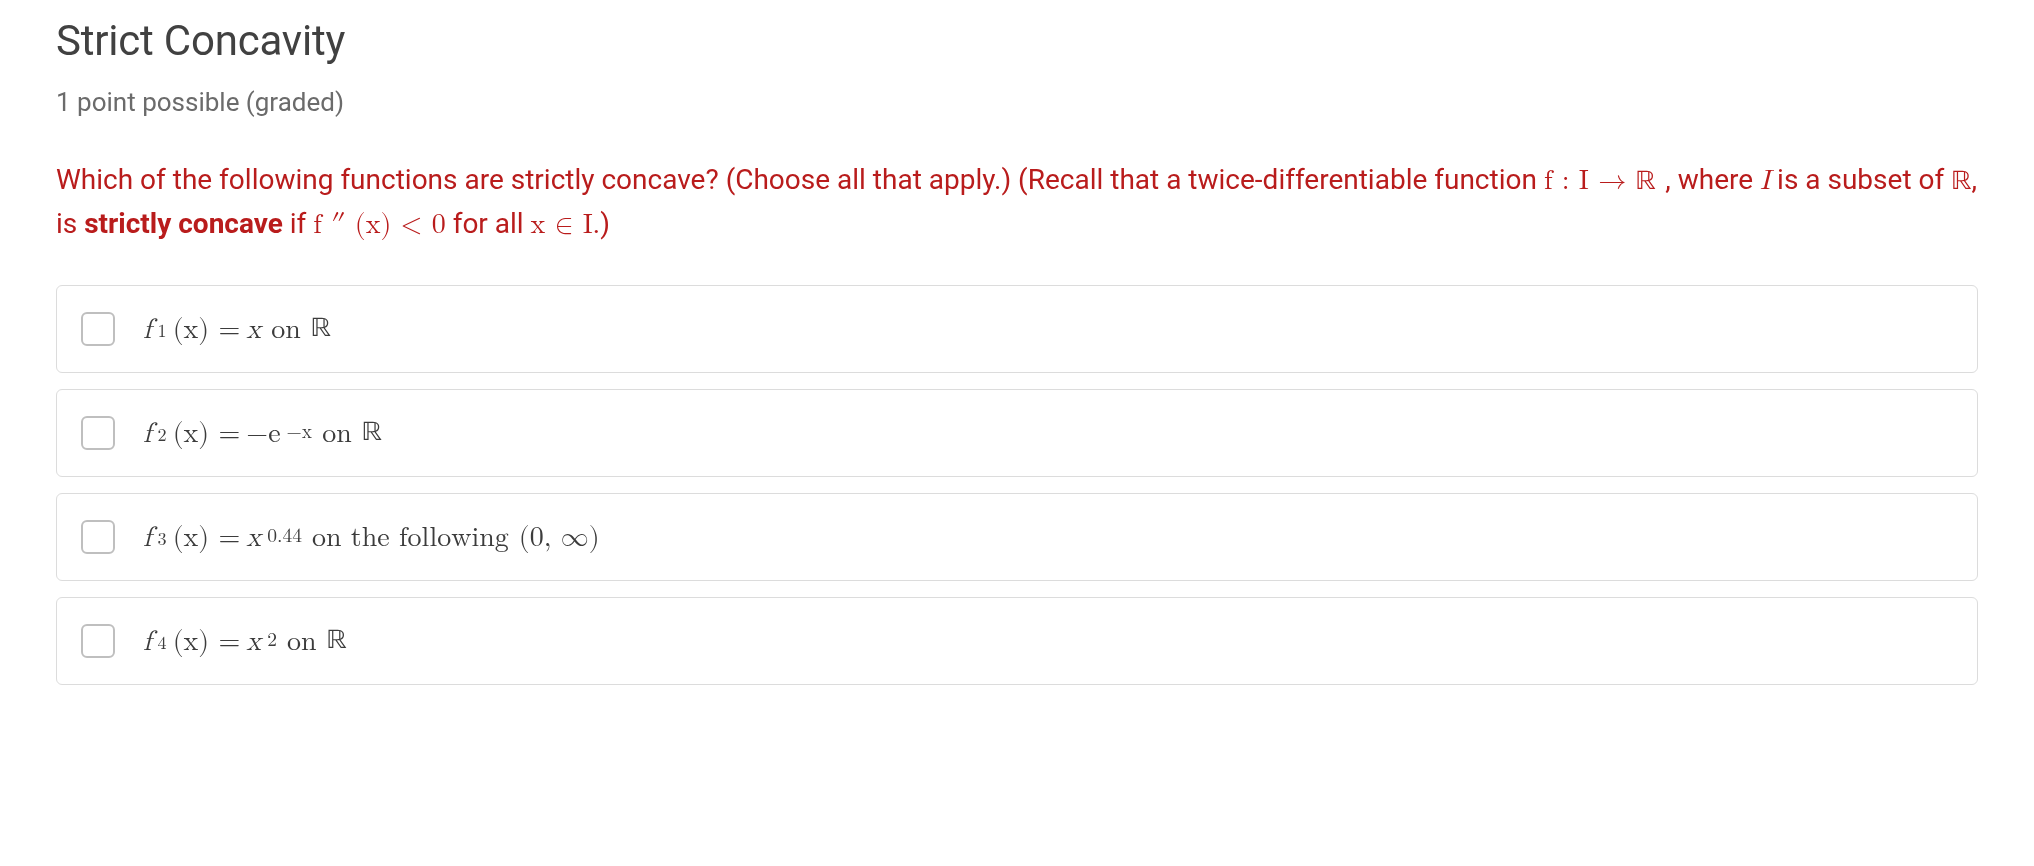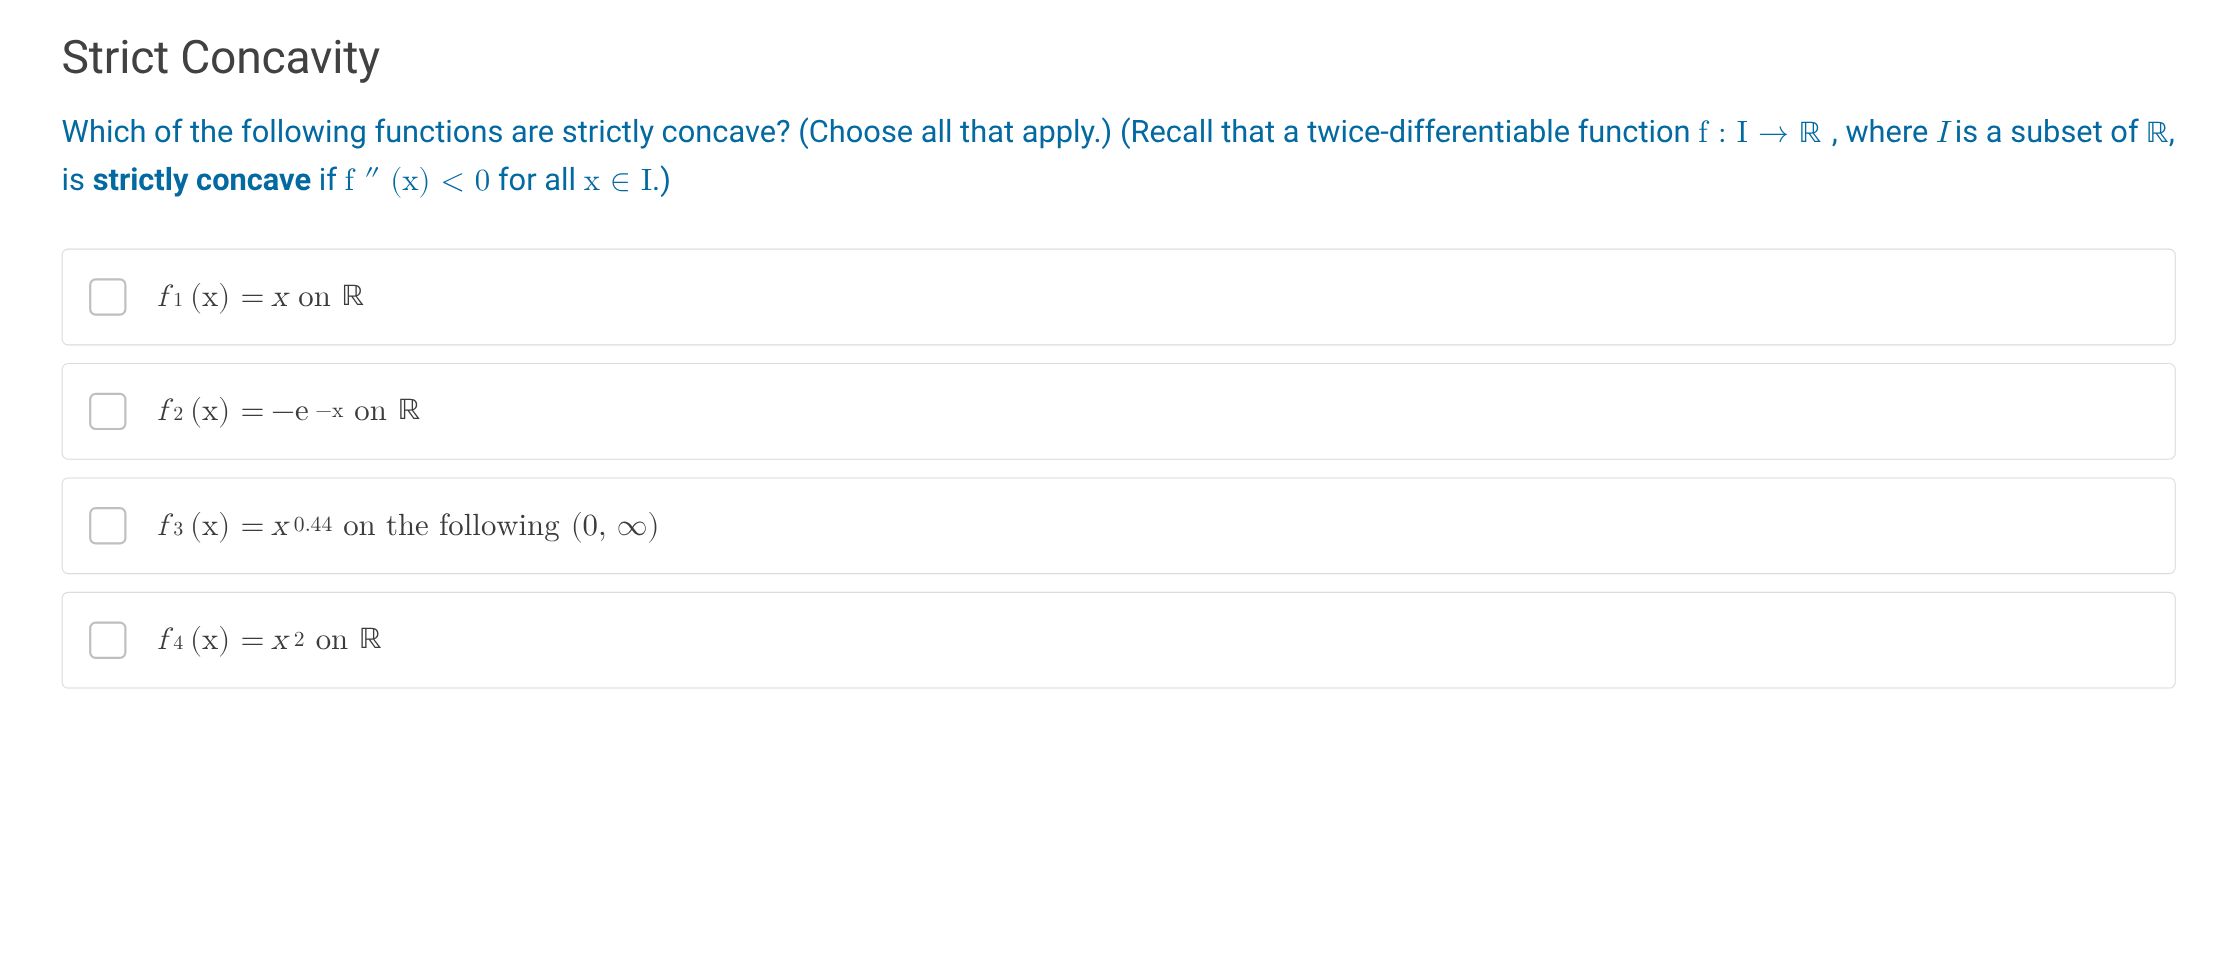--- a/index.html
+++ b/index.html
@@ -4,38 +4,38 @@
 <style>
   * { box-sizing: border-box; }
   html, body {
     margin: 0;
     padding: 0;
     font-family: -apple-system, BlinkMacSystemFont, "Segoe UI", Roboto, "Helvetica Neue", Arial, sans-serif;
     background: #ffffff;
     color: #3c3c3c;
   }
   .page {
-    padding: 28px 56px 40px 56px;
+    padding: 16px 56px 40px 56px;
     max-width: 2034px;
   }
   .question-title {
     font-size: 42px;
     font-weight: 400;
     color: #414141;
     margin: 0 0 22px 0;
     letter-spacing: -0.2px;
   }
   .points {
     font-size: 26px;
     color: #6b6b6b;
     margin-bottom: 42px;
   }
   .stem {
     font-size: 28px;
-    color: #0369a1;
+    color: #b91c1c;
     line-height: 1.5;
     margin-bottom: 40px;
   }
   .math {
     font-family: "Latin Modern Math", "STIX Two Math", "Cambria Math", Georgia, serif;
     font-style: italic;
   }
   .math .sym { font-style: normal; }
   .bb {
     font-family: "STIX Two Math", "Cambria Math", serif;
@@ -79,20 +79,21 @@
   .sup { font-size: 0.7em; vertical-align: super; font-style: normal; position: relative; top: -0.05em;}
   .on { font-style: normal; font-family: inherit; padding: 0 4px;}
 </style>
 </head>
 <body>
 
 <div class="page">
 
   <h1 class="question-title">Strict Concavity</h1>
 
+  <div class="points">1 point possible (graded)</div>
 
   <div class="stem">
     <span>Which of the following functions are strictly concave? (Choose all that apply.) (Recall that a twice-differentiable function </span>
     <span class="math">
       <span class="sym">f : I → </span><span class="bb">ℝ</span>
     </span><span>, where </span><span class="math">I</span><span> is a subset of </span><span class="math bb">ℝ</span><span>, is </span><span class="bold">strictly concave</span><span> if </span><span class="math"><span class="sym">f ″ (x) &lt; 0</span></span><span> for all </span><span class="math"><span class="sym">x ∈ I</span></span><span>.)</span>
   </div>
 
   <div class="options">
 

